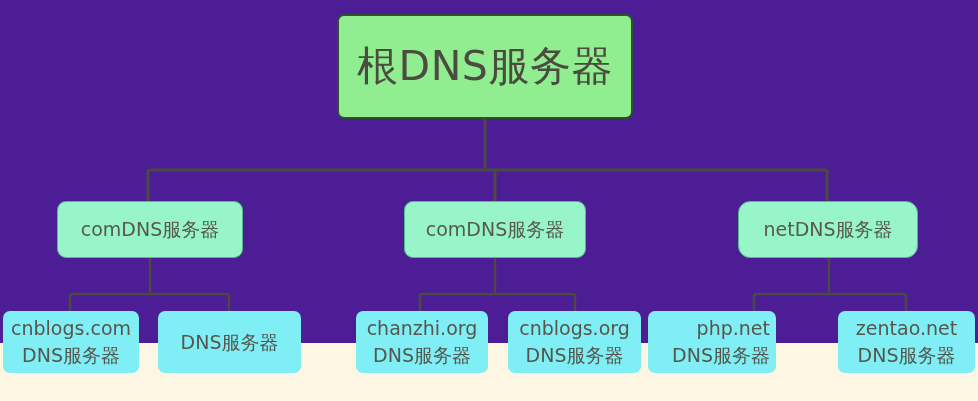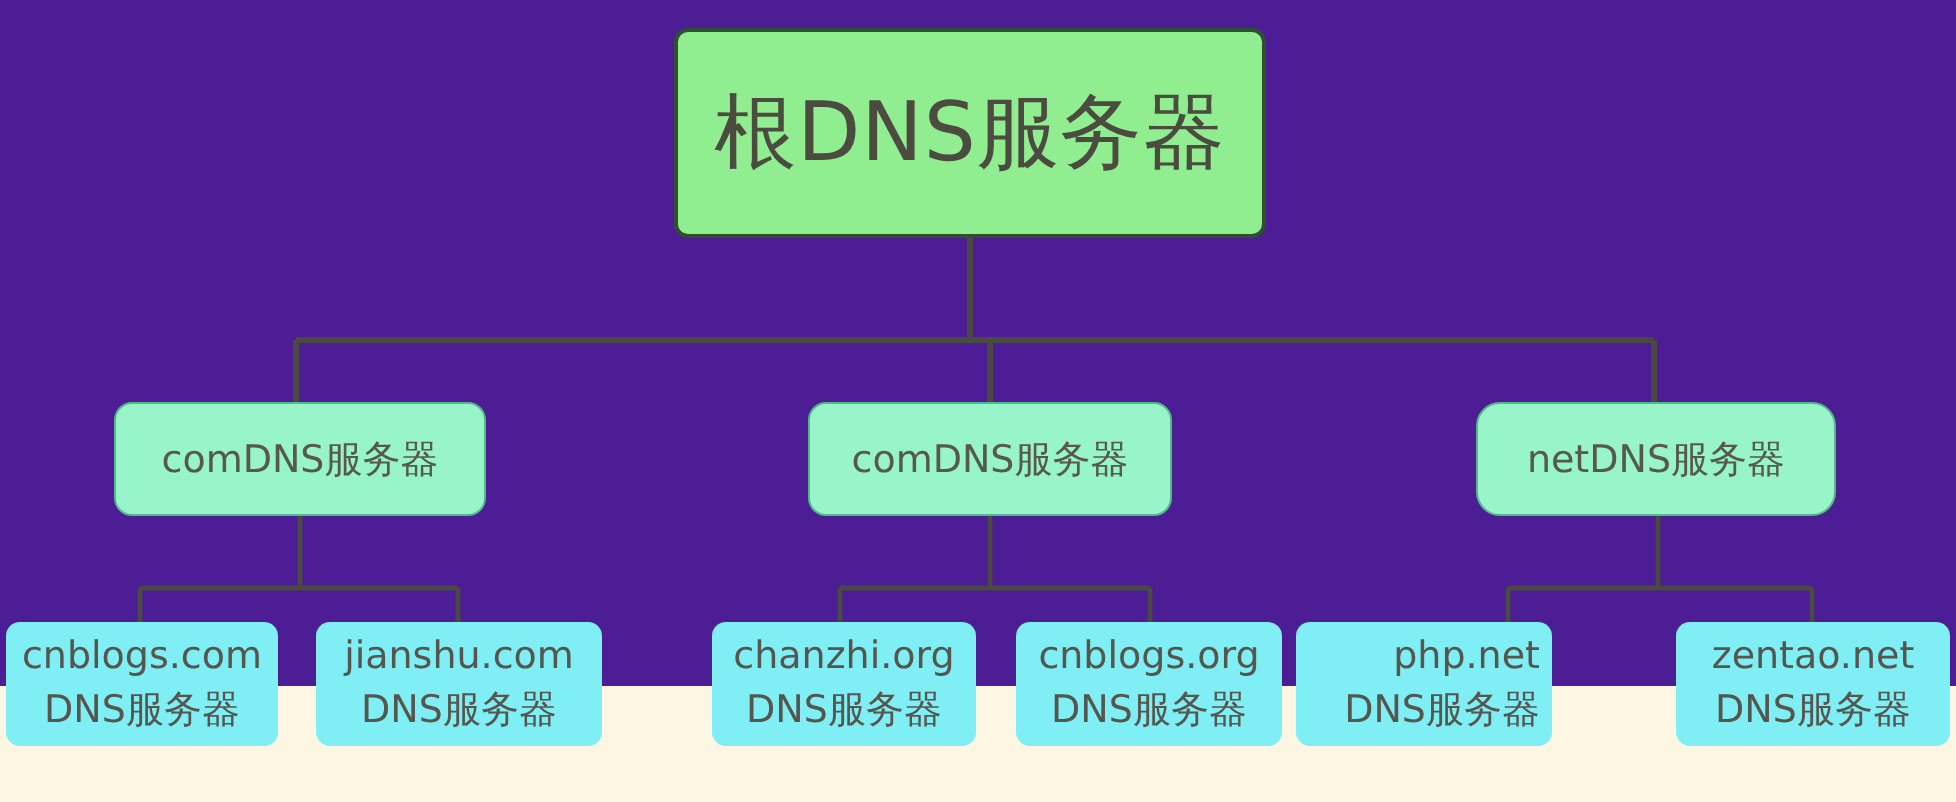--- a/index.html
+++ b/index.html
@@ -128,21 +128,20 @@
   </div>
   <div class="node zone zone-net">
     <span>netDNS服务器</span>
   </div>
 
   <div class="node leaf leaf-1">
     <span class="l1">cnblogs.com</span>
     <span class="l2">DNS服务器</span>
   </div>
   <div class="node leaf leaf-2">
-    <span class="l1">jianshu.com</span>
     <span class="l2">DNS服务器</span>
   </div>
   <div class="node leaf leaf-3">
     <span class="l1">chanzhi.org</span>
     <span class="l2">DNS服务器</span>
   </div>
   <div class="node leaf leaf-4">
     <span class="l1">cnblogs.org</span>
     <span class="l2">DNS服务器</span>
   </div>

